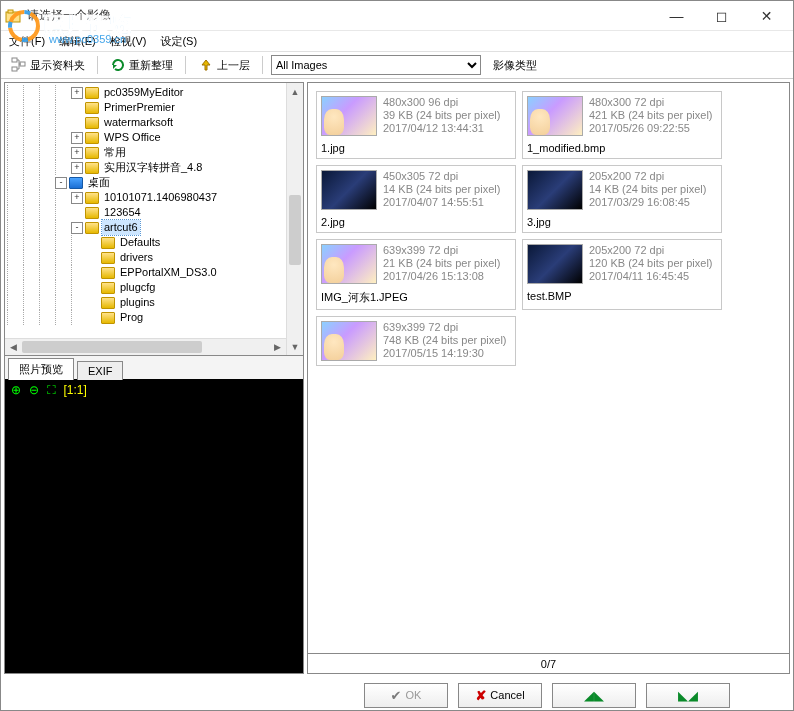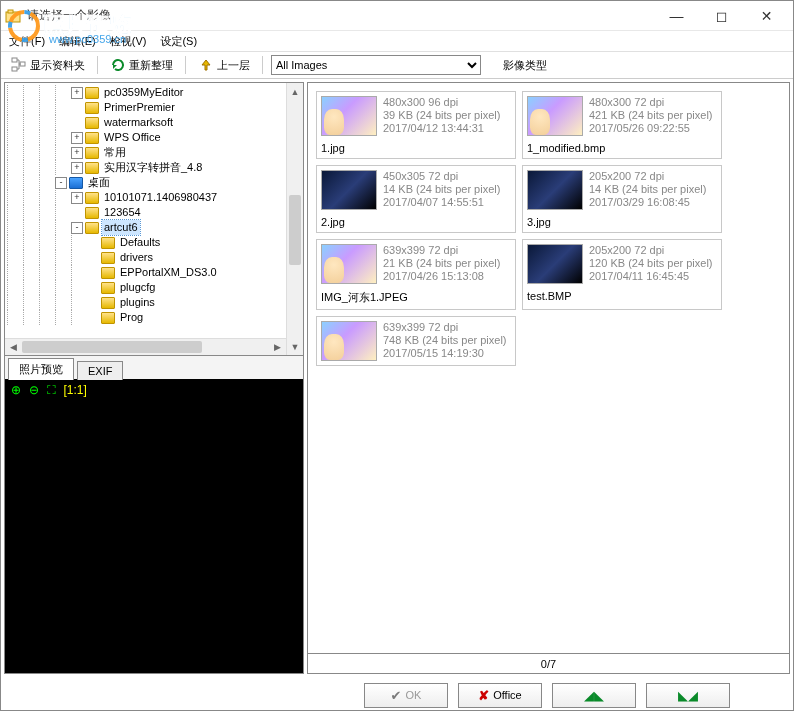--- a/index.html
+++ b/index.html
@@ -137,21 +137,21 @@
         <svg width="16" height="16">
           <path d="M8 3l4 5h-3v5H7V8H4z" fill="#e6b800" stroke="#a07000"></path>
         </svg>
       </span>
     <span>上一层</span>
   </div>
   <div class="sep"></div>
   <select>
     <option>All Images</option>
   </select>
-  <span style="margin-left:18px;">影像类型</span>
+  <span style="margin-left:8px;">影像类型</span>
 </div>
 
 <div class="main">
 
   <div class="left-panel">
     <div class="tree-wrap">
       <div class="tree" id="tree">
           <div class="tree-row">
             <span class="ind">
               <span style="display:inline-block;width:16px;height:15px;border-left:1px dotted #aaa;"></span>
@@ -455,21 +455,21 @@
   </div>
 </div>
 
 <div class="btn-row">
   <div class="dlg-btn disabled">
     <span class="chk">✔</span>
     <span>OK</span>
   </div>
   <div class="dlg-btn">
     <span class="xr">✘</span>
-    <span>Office</span>
+    <span>Cancel</span>
   </div>
   <div class="dlg-btn">
     <span class="rot">◢◣</span>
   </div>
   <div class="dlg-btn">
     <span class="rot">◣◢</span>
   </div>
 </div>
 
 </body></html>

